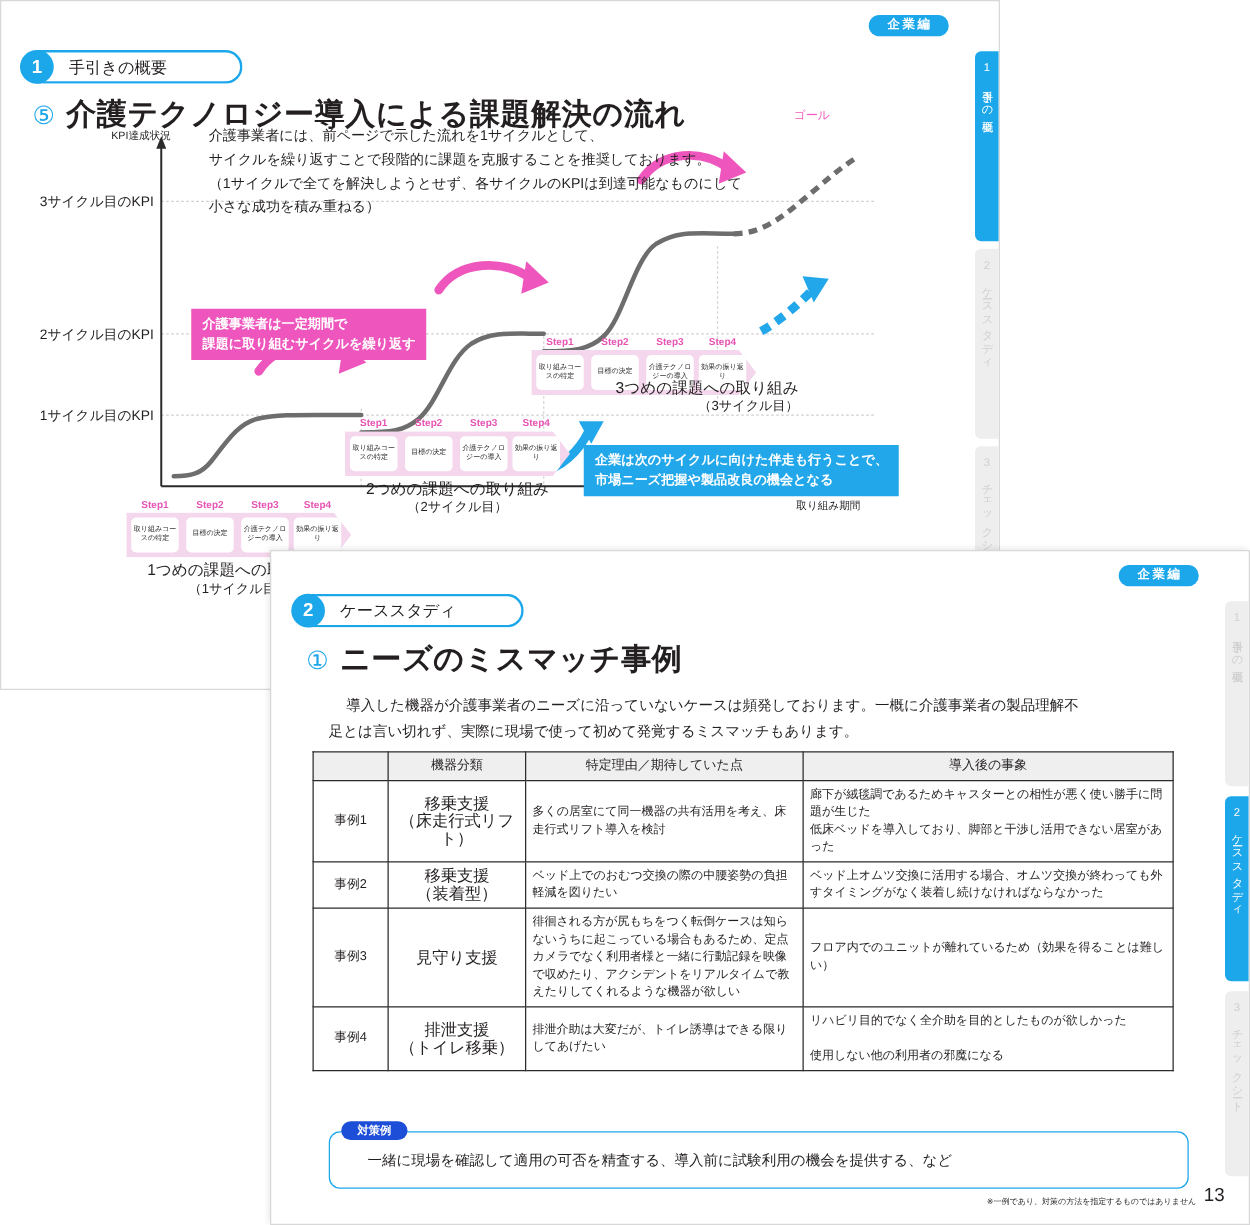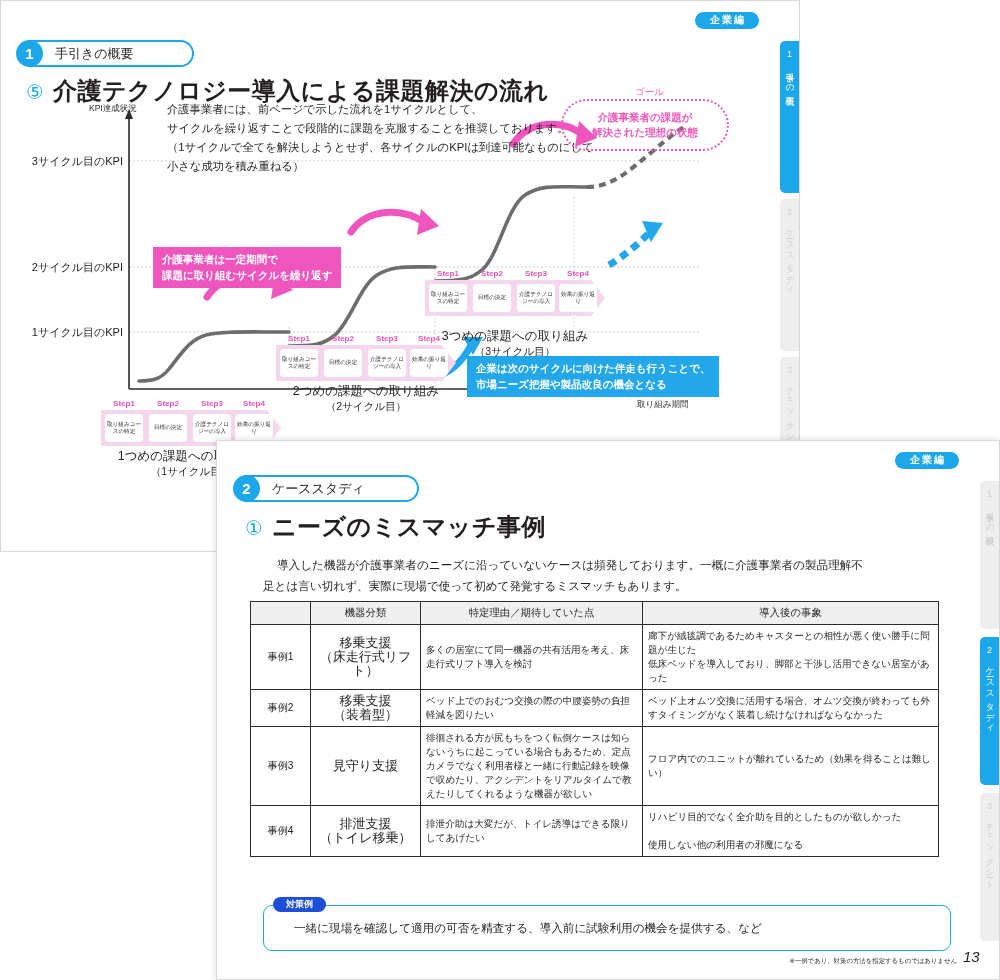--- a/index.html
+++ b/index.html
@@ -130,21 +130,21 @@
     font-size:9px;font-weight:bold;border-radius:9px;padding:3px 13px;
     line-height:1;z-index:3;
   }
   .measure-box{
     position:absolute;left:0;top:8px;border:1.6px solid #1ca7ea;
     border-radius:9px;box-sizing:border-box;
     display:flex;align-items:center;padding-left:30px;
     font-size:11.6px;color:#231f20;
   }
   .note{position:absolute;font-size:6.4px;color:#231f20;white-space:nowrap;}
-  .pagenum{position:absolute;font-size:15px;color:#231f20;font-style:italic;}
+  .pagenum{position:absolute;font-size:15px;color:#231f20;}
 </style>
 </head>
 <body>
 
 <div id="slide1">
 
   <div class="corp-badge" style="right:40px;top:11px;">企業編</div>
 
   <div class="chapter wide" style="left:15px;top:39px;">
     <div class="num">1</div>
@@ -222,26 +222,20 @@
     <div class="ytick" style="left:8px;top:57px;width:114px;">3サイクル目のKPI</div>
     <div class="ytick" style="left:8px;top:163px;width:114px;">2サイクル目のKPI</div>
     <div class="ytick" style="left:8px;top:228px;width:114px;">1サイクル目のKPI</div>
 
     <div class="bodytext" style="left:166px;top:3px;">介護事業者には、前ページで示した流れを1サイクルとして、</div>
     <div class="bodytext" style="left:166px;top:22px;">サイクルを繰り返すことで段階的に課題を克服することを推奨しております。</div>
     <div class="bodytext" style="left:166px;top:41px;">（1サイクルで全てを解決しようとせず、各サイクルのKPIは到達可能なものにして</div>
     <div class="bodytext" style="left:166px;top:60px;">小さな成功を積み重ねる）</div>
 
     <div class="goal-cap" style="left:634px;top:-11px;">ゴール</div>
-    <div class="goal-bubble" style="left:560px;top:2px;width:168px;height:52px;">
-      <div>
-        <div>介護事業者の課題が</div>
-        <div>解決された理想の状態</div>
-      </div>
-    </div>
 
     <div class="pink-call" style="left:152px;top:150px;">
       <div>介護事業者は一定期間で</div>
       <div>課題に取り組むサイクルを繰り返す</div>
     </div>
 
     <div class="blue-call" style="left:466px;top:259px;">
       <div>企業は次のサイクルに向けた伴走も行うことで、</div>
       <div>市場ニーズ把握や製品改良の機会となる</div>
     </div>
@@ -291,21 +285,21 @@
         <span style="left:90px;width:42px;">Step3</span>
         <span style="left:132px;width:42px;">Step4</span>
       </div>
       <div class="arrowbg">
         <div class="cell" style="left:4px;width:38px;">取り組みコースの特定</div>
         <div class="cell" style="left:48px;width:38px;">目標の決定</div>
         <div class="cell" style="left:92px;width:38px;">介護テクノロジーの導入</div>
         <div class="cell" style="left:134px;width:38px;">効果の振り返り</div>
       </div>
     </div>
-    <div class="cyc-lbl" style="left:390px;top:232px;width:248px;">
+    <div class="cyc-lbl" style="left:390px;top:206px;width:248px;text-align:right;">
       <div>3つめの課題への取り組み</div>
       <div class="sub">（3サイクル目）</div>
     </div>
 
   </div>
 </div>
 
 <div id="slide2">
 
   <div class="corp-badge" style="right:40px;top:11px;">企業編</div>

